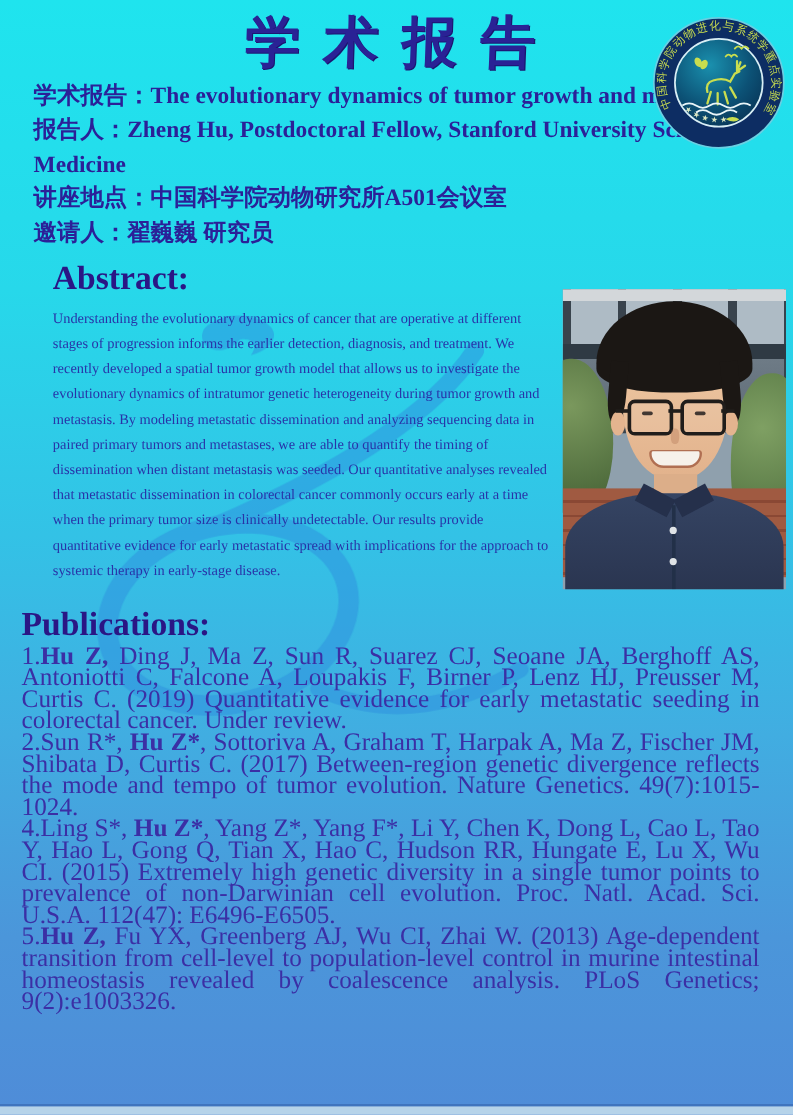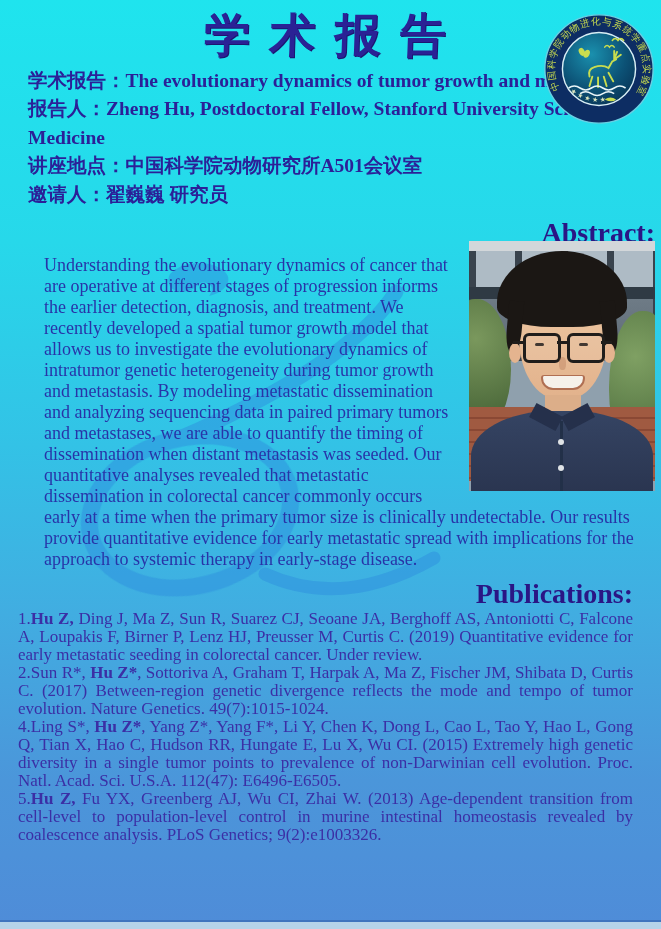--- a/index.html
+++ b/index.html
@@ -26,29 +26,28 @@
     font-size:19.5px; line-height:1.46; color:#2b2098;
   }
   .hline{ }
   .sg-b{ font-weight:bold; }
   .sg-sans{ font-family:Liberation Serif, serif; }
   .sg-zh{ font-weight:bold; }
   
   .section-heading{
     margin:0; font-size:28px; font-weight:bold; color:#2a1685; line-height:1.15;
     font-family:"Liberation Serif","DejaVu Serif",serif;
-    text-align:right;
   }
   .abstract{ position:relative; z-index:2; margin-top:8px; padding:0 6px 0 44px; }
   .abstract-body{
-    margin-top:5px; font-size:18px; line-height:21px; color:#2834a8; text-align:left;
+    margin-top:5px; font-size:12px; line-height:21px; color:#2834a8; text-align:left;
   }
   .pubs{ position:relative; z-index:2; margin-top:8px; padding:0 28px 0 18px; }
   .pub-item{
-    font-size:17px; line-height:18px; color:#3b2fa5; text-align:justify;
+    font-size:21px; line-height:18px; color:#3b2fa5; text-align:justify;
   }
   
   .watermark{ position:absolute; left:30px; top:262px; z-index:1; pointer-events:none; }
   
   .bottom-bar{
     position:absolute; left:0; right:0; bottom:0; height:7px;
     background:#b6d3e9; border-top:2px solid #3f74be; z-index:4;
   }
   
   .photo{

